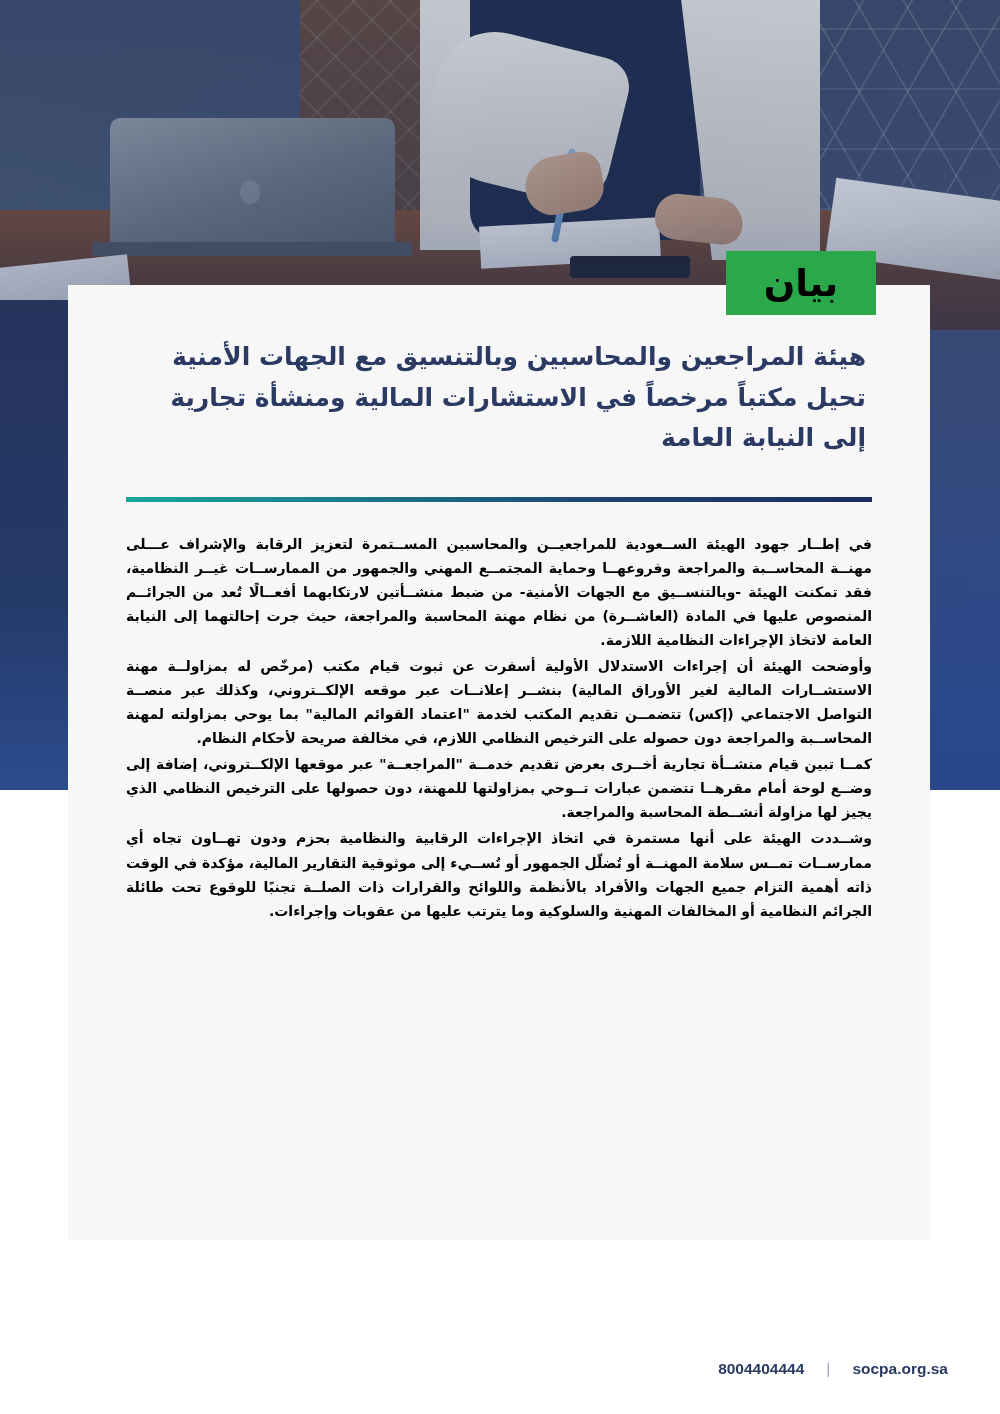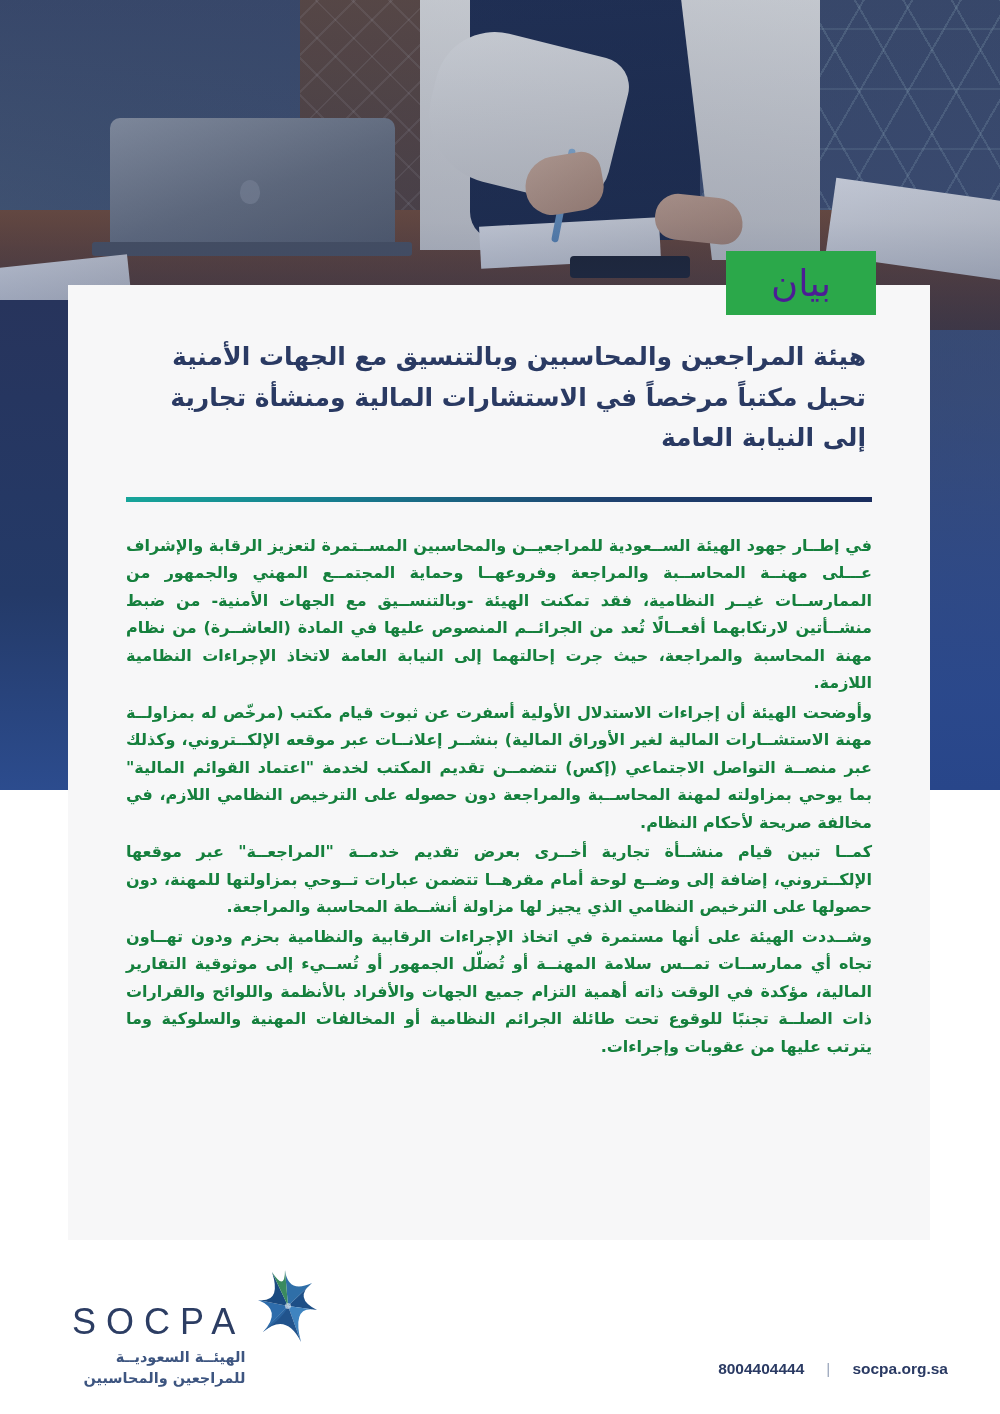--- a/index.html
+++ b/index.html
@@ -223,23 +223,23 @@
     left: 726px;
     width: 150px;
     height: 64px;
     background: #2ba84a;
     display: flex;
     align-items: center;
     justify-content: center;
     z-index: 30;
   }
   .badge-bayan span {
-    color: #4c1d95;
+    color: #000000;
     font-size: 37px;
-    font-weight: 400;
+    font-weight: 700;
     letter-spacing: 1px;
     line-height: 1;
     text-align: center;
   }
 
   
   .content-card {
     position: absolute;
     left: 68px;
     top: 285px;
@@ -261,22 +261,22 @@
   }
 
   .divider {
     height: 5px;
     width: 100%;
     margin: 38px 0 30px 0;
     background: linear-gradient(270deg, #1a2d5e 0%, #1f4270 35%, #177d8f 72%, #17a59a 100%);
   }
 
   .body-text p {
-    color: #15803d;
-    font-size: 16px;
+    color: #000000;
+    font-size: 14px;
     line-height: 1.72;
     text-align: justify;
     text-align-last: right;
     font-weight: 600;
     margin-bottom: 2px;
   }
 
   
   .footer {
     position: absolute;
@@ -384,39 +384,20 @@
       <p>في إطــار جهود الهيئة الســعودية للمراجعيــن والمحاسبين المســتمرة لتعزيز الرقابة والإشراف عـــلى مهنــة المحاســبة والمراجعة وفروعهــا وحماية المجتمــع المهني والجمهور من الممارســات غيــر النظامية، فقد تمكنت الهيئة -وبالتنســيق مع الجهات الأمنية- من ضبط منشــأتين لارتكابهما أفعــالًا تُعد من الجرائــم المنصوص عليها في المادة (العاشــرة) من نظام مهنة المحاسبة والمراجعة، حيث جرت إحالتهما إلى النيابة العامة لاتخاذ الإجراءات النظامية اللازمة.</p>
       <p>وأوضحت الهيئة أن إجراءات الاستدلال الأولية أسفرت عن ثبوت قيام مكتب (مرخّص له بمزاولــة مهنة الاستشــارات المالية لغير الأوراق المالية) بنشــر إعلانــات عبر موقعه الإلكــتروني، وكذلك عبر منصــة التواصل الاجتماعي (إكس) تتضمــن تقديم المكتب لخدمة "اعتماد القوائم المالية" بما يوحي بمزاولته لمهنة المحاســبة والمراجعة دون حصوله على الترخيص النظامي اللازم، في مخالفة صريحة لأحكام النظام.</p>
       <p>كمــا تبين قيام منشــأة تجارية أخــرى بعرض تقديم خدمــة "المراجعــة" عبر موقعها الإلكــتروني، إضافة إلى وضــع لوحة أمام مقرهــا تتضمن عبارات تــوحي بمزاولتها للمهنة، دون حصولها على الترخيص النظامي الذي يجيز لها مزاولة أنشــطة المحاسبة والمراجعة.</p>
       <p>وشــددت الهيئة على أنها مستمرة في اتخاذ الإجراءات الرقابية والنظامية بحزم ودون تهــاون تجاه أي ممارســات تمــس سلامة المهنــة أو تُضلّل الجمهور أو تُســيء إلى موثوقية التقارير المالية، مؤكدة في الوقت ذاته أهمية التزام جميع الجهات والأفراد بالأنظمة واللوائح والقرارات ذات الصلــة تجنبًا للوقوع تحت طائلة الجرائم النظامية أو المخالفات المهنية والسلوكية وما يترتب عليها من عقوبات وإجراءات.</p>
     </div>
 
   </div>
 
   <div class="footer">
 
-    <div class="logo-wrap">
-      <svg class="logo-mark" viewBox="0 0 66 78">
-
-        <path d="M33 38 L30 2 Q33 26 57 15 Z" fill="#2f6fa8"></path>
-        <path d="M33 38 L57 15 Q38 30 62 42 Z" fill="#1d4f87"></path>
-        <path d="M33 38 L62 42 Q36 36 46 74 Z" fill="#3f84c0"></path>
-        <path d="M33 38 L46 74 Q31 44 8 64 Z" fill="#21538c"></path>
-        <path d="M33 38 L8 64 Q28 42 3 32 Z" fill="#2d6cab"></path>
-        <path d="M33 38 L3 32 Q27 35 17 4 Z" fill="#1a4a80"></path>
-        <path d="M33 38 L17 4 Q30 24 30 2 Z" fill="#3a8a5f"></path>
-        <path d="M33 38 L8 64 Q30 48 33 38 Z" fill="#2a639f"></path>
-        <circle cx="33" cy="38" r="3" fill="#ffffff" opacity="0.55"></circle>
-      </svg>
-      <div class="logo-text">
-        <div class="logo-socpa">SOCPA</div>
-        <div class="logo-ar1">الهيئــة السعوديــة</div>
-        <div class="logo-ar2">للمراجعين والمحاسبين</div>
-      </div>
-    </div>
 
     <div class="contact">
       <span>8004404444</span>
       <span class="sep">|</span>
       <span>socpa.org.sa</span>
     </div>
 
   </div>
 
 </div>

